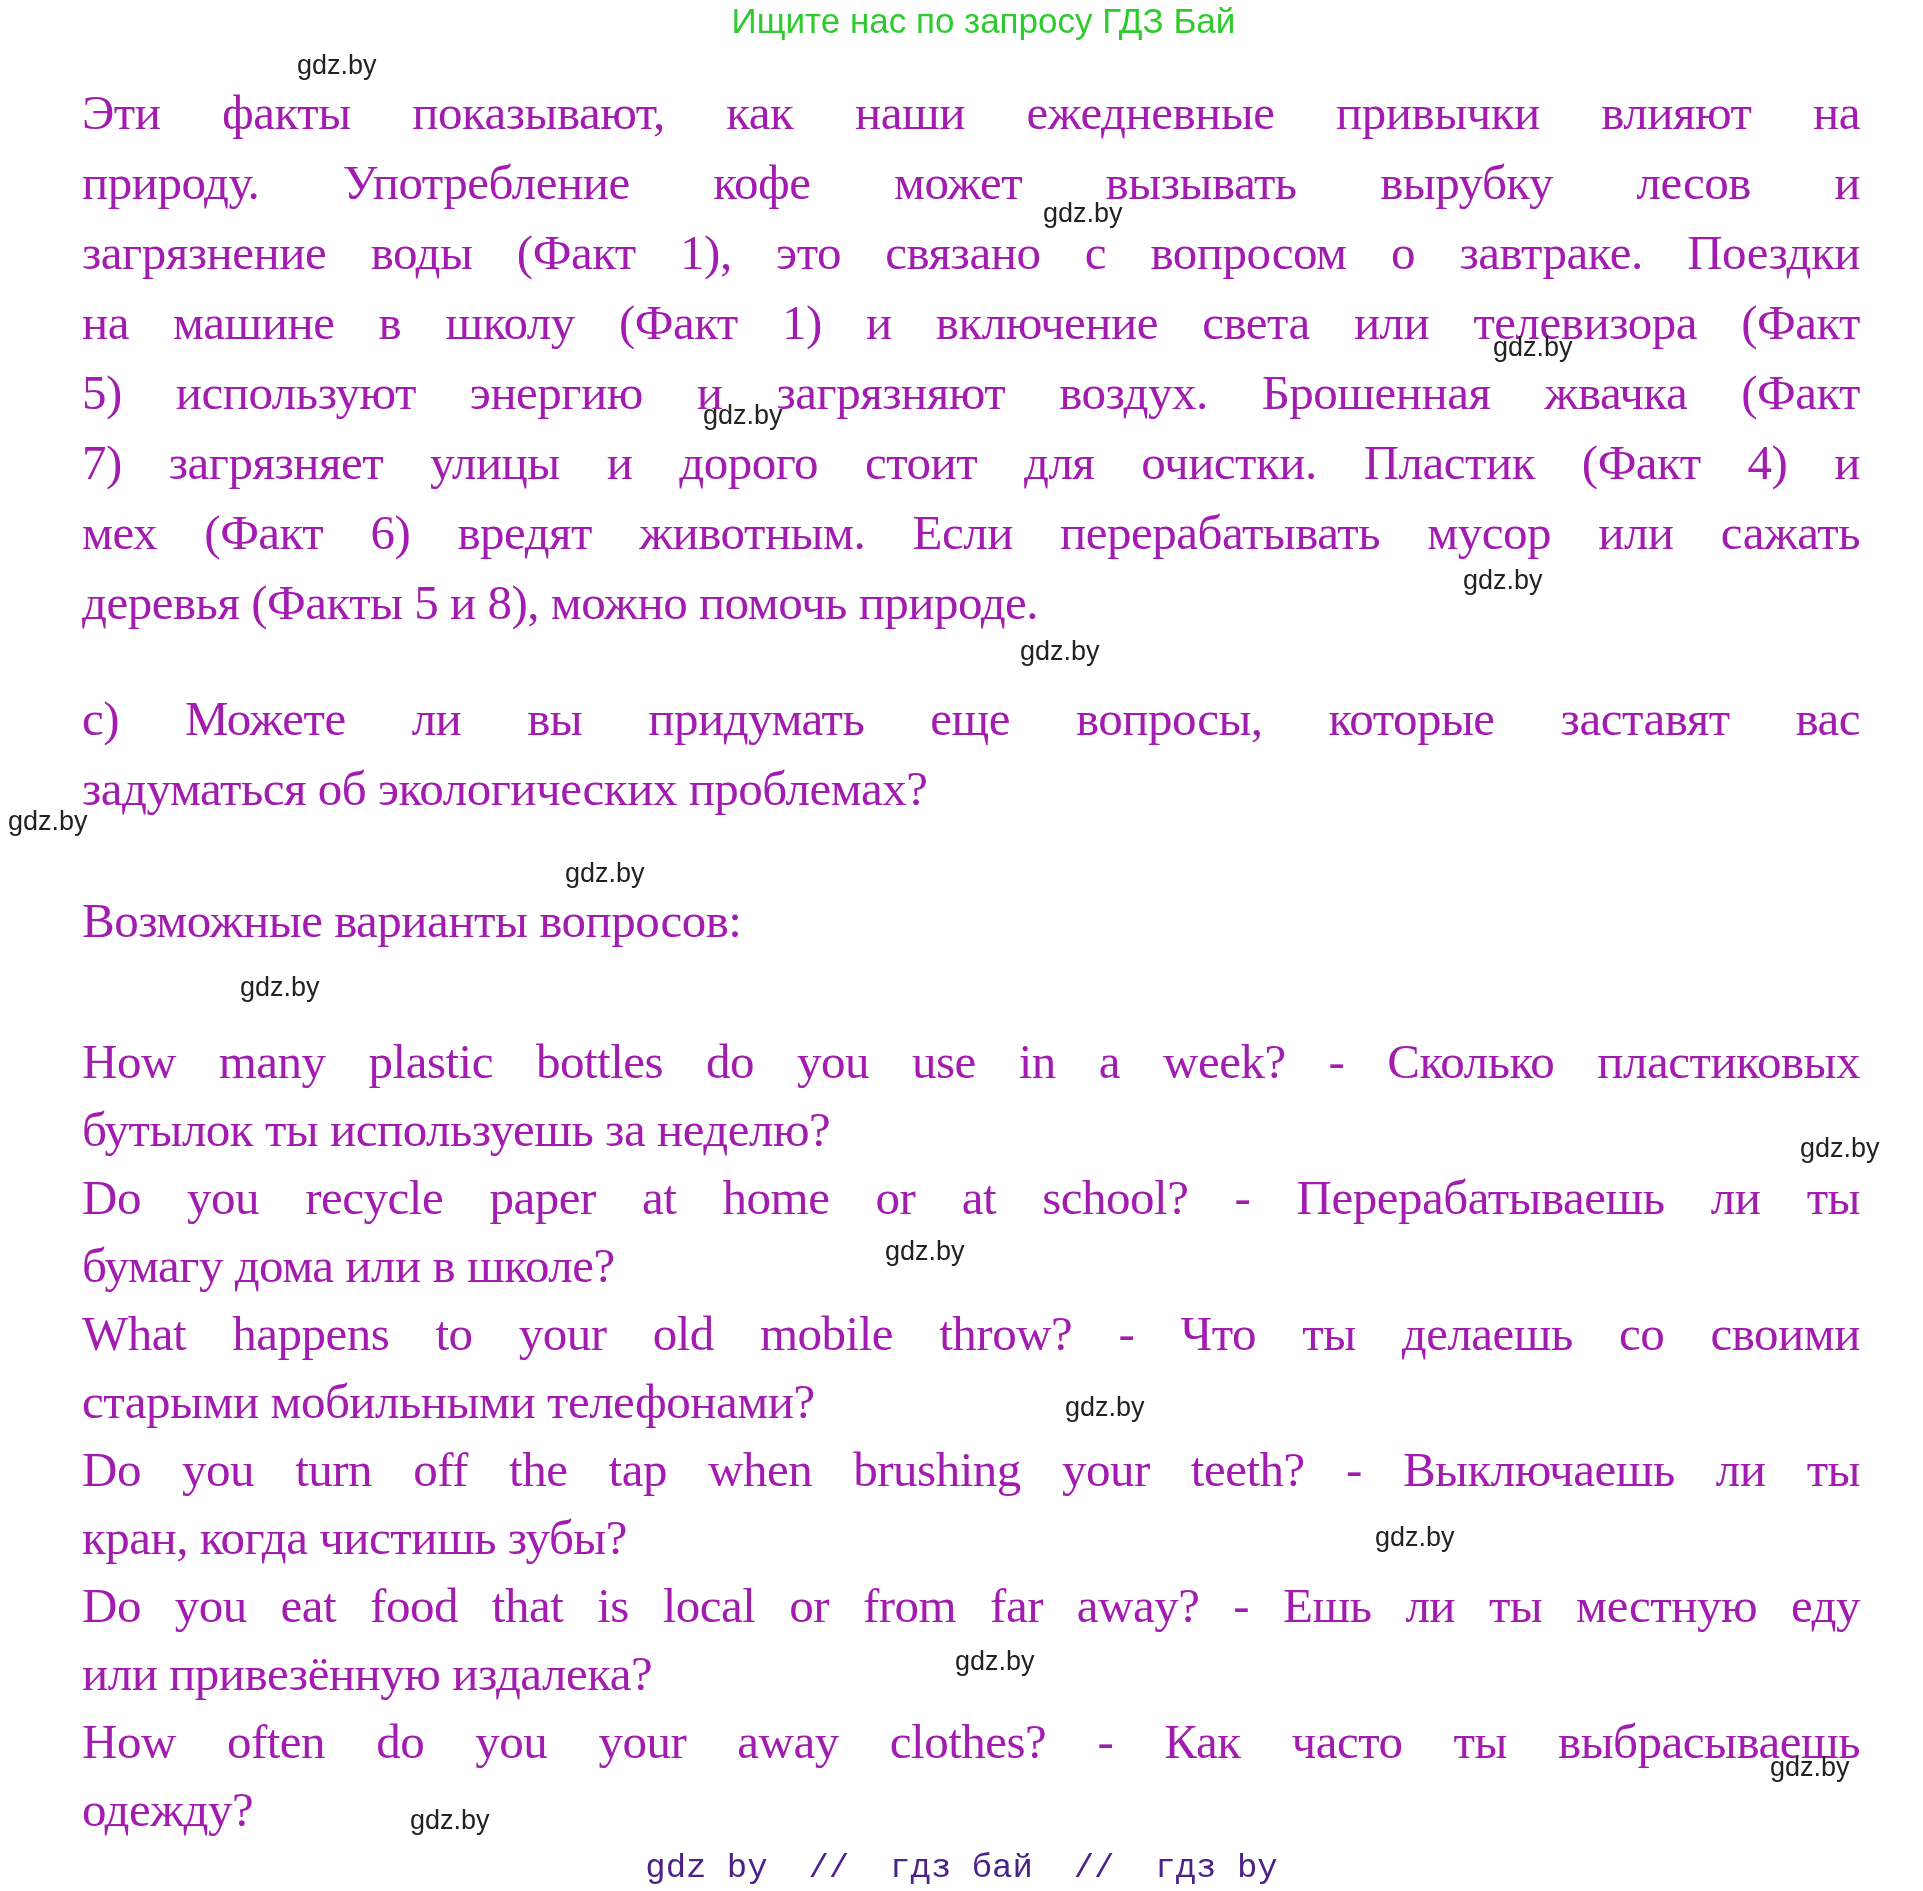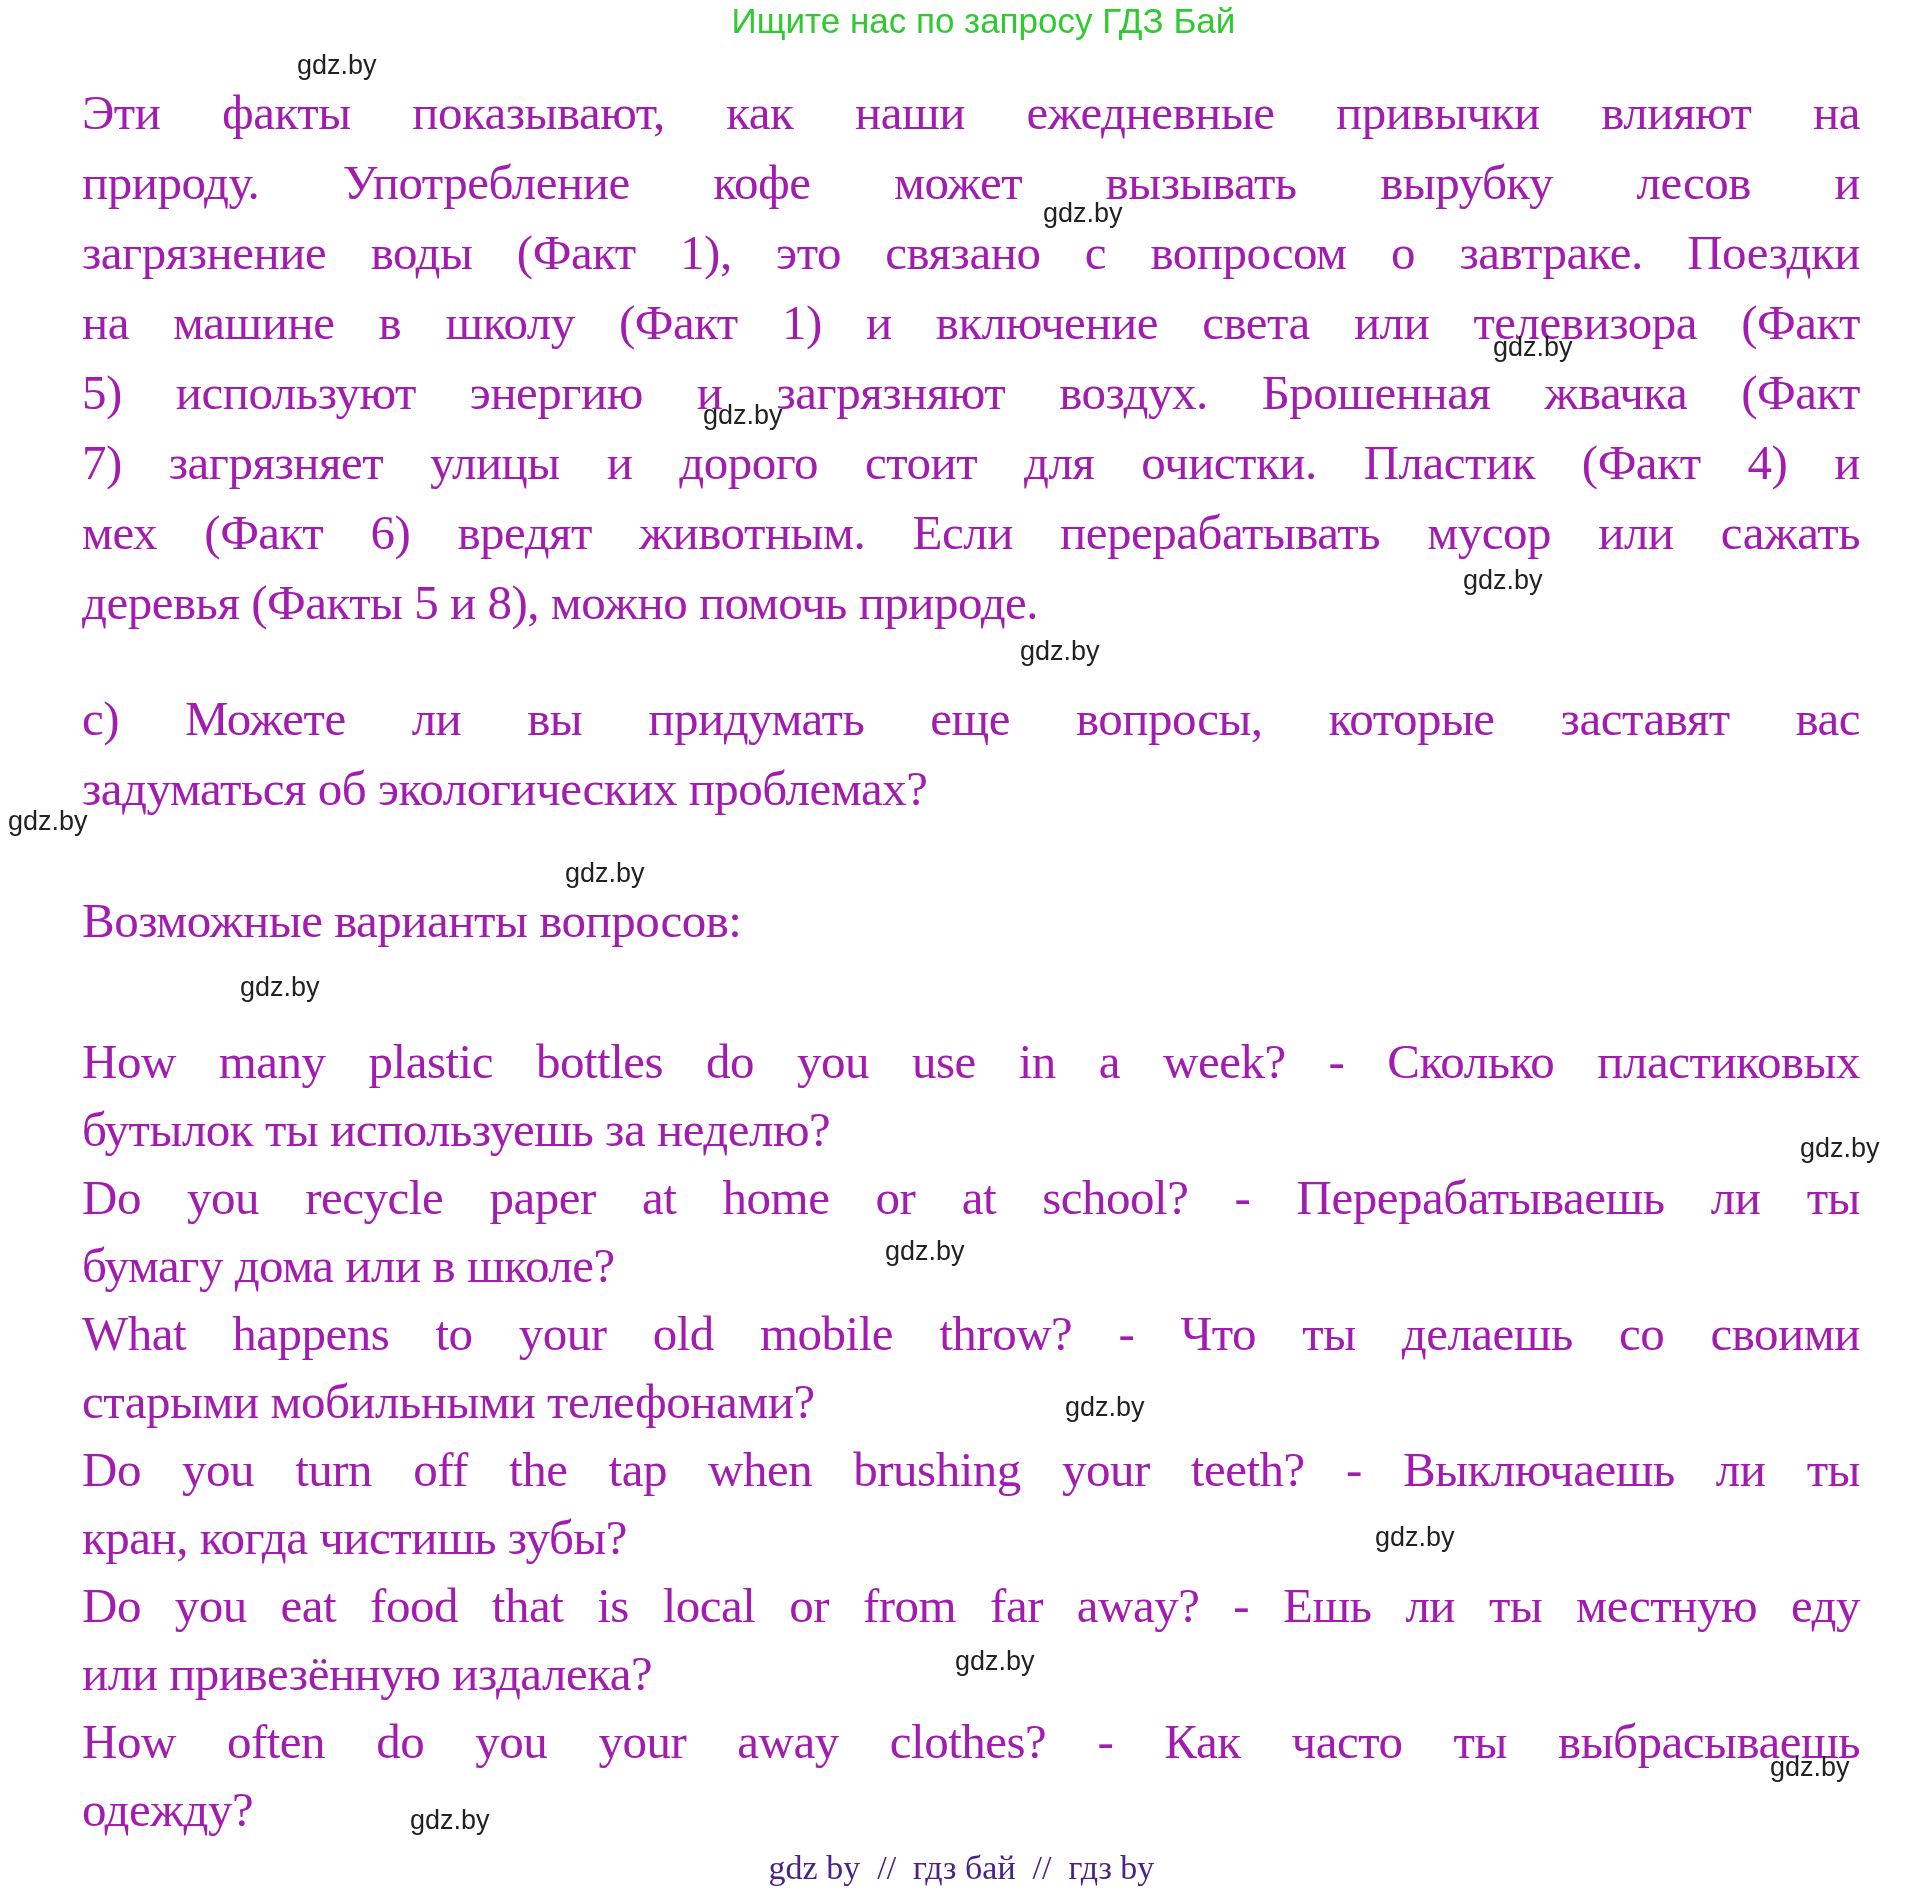--- a/index.html
+++ b/index.html
@@ -31,21 +31,21 @@
   .wm {
     position: absolute;
     font-family: "Liberation Sans", sans-serif;
     font-size: 27px; line-height: 30px;
     color: #222222;
     white-space: nowrap;
   }
   .footer {
     position: absolute; top: 1849px; left: 0; width: 100%;
     text-align: center;
-    font-family: Liberation Serif, serif;
+    font-family: Liberation Mono, monospace;
     font-size: 34px; line-height: 38px;
     white-space: pre;
   }
 </style>
 </head>
 <body>
 
 <div>
 
   <div class="header" style="color: rgb(47, 202, 47);">Ищите нас по запросу ГДЗ Бай</div>

